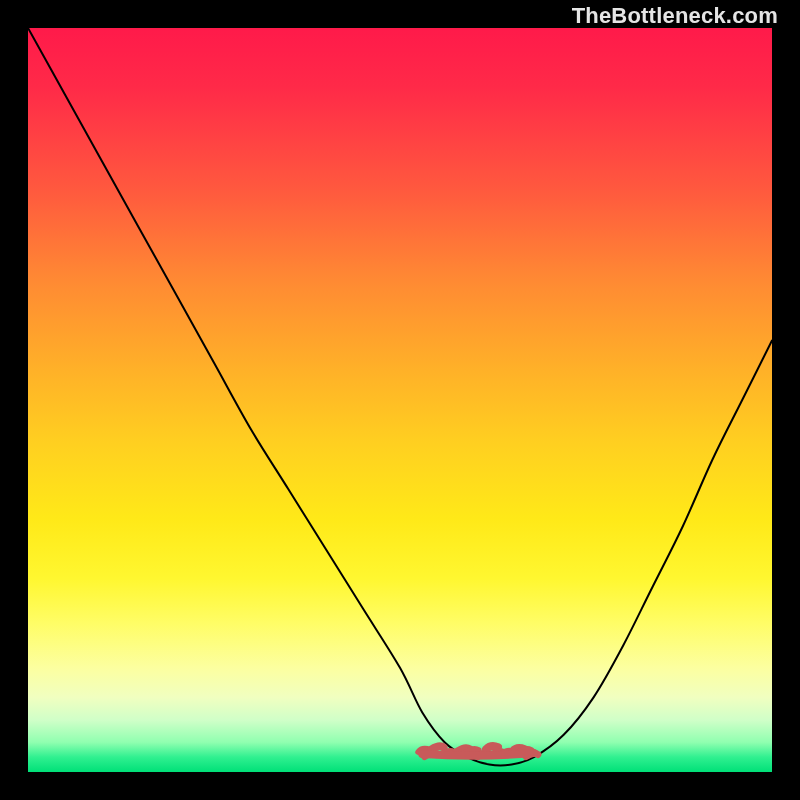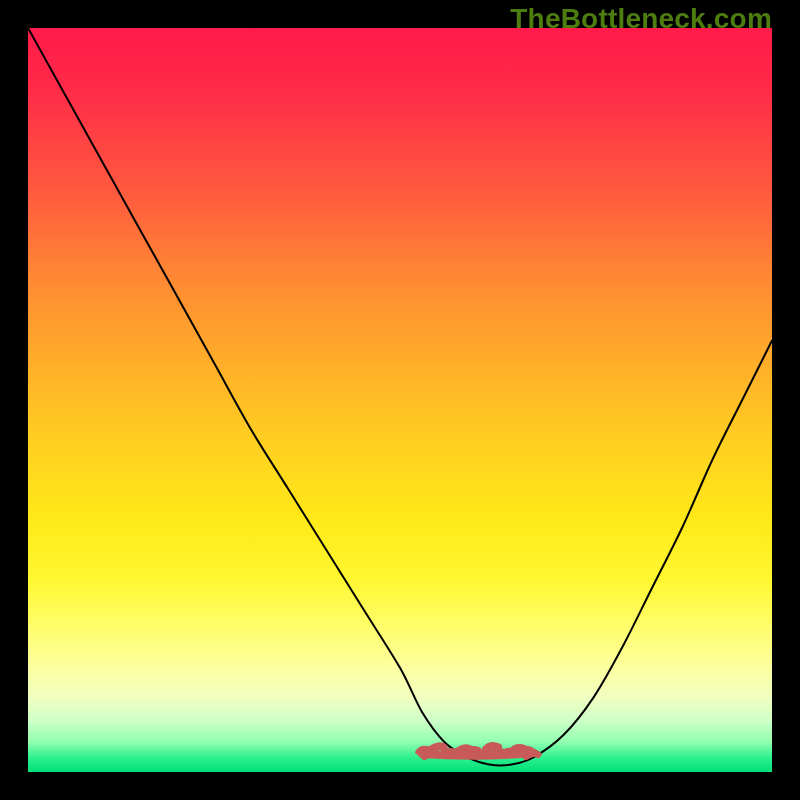--- a/index.html
+++ b/index.html
@@ -54,25 +54,25 @@
     stroke-linejoin: round;
   }
   .valley-accent {
     fill: none;
     stroke-linecap: round;
     stroke-linejoin: round;
   }
   .watermark {
     position: absolute;
     top: 3px;
-    right: 28px;
+    right: 22px;
     font-family: Arial, Helvetica, sans-serif;
-    font-size: 28px;
+    font-size: 22px;
     font-weight: 600;
-    color: #4d7c0f;
+    color: #e5e5e5;
     letter-spacing: 0.2px;
     user-select: none;
   }
 </style>
 </head>
 <body>
 
 <div class="viewport">
 
   <div class="watermark">TheBottleneck.com</div>

